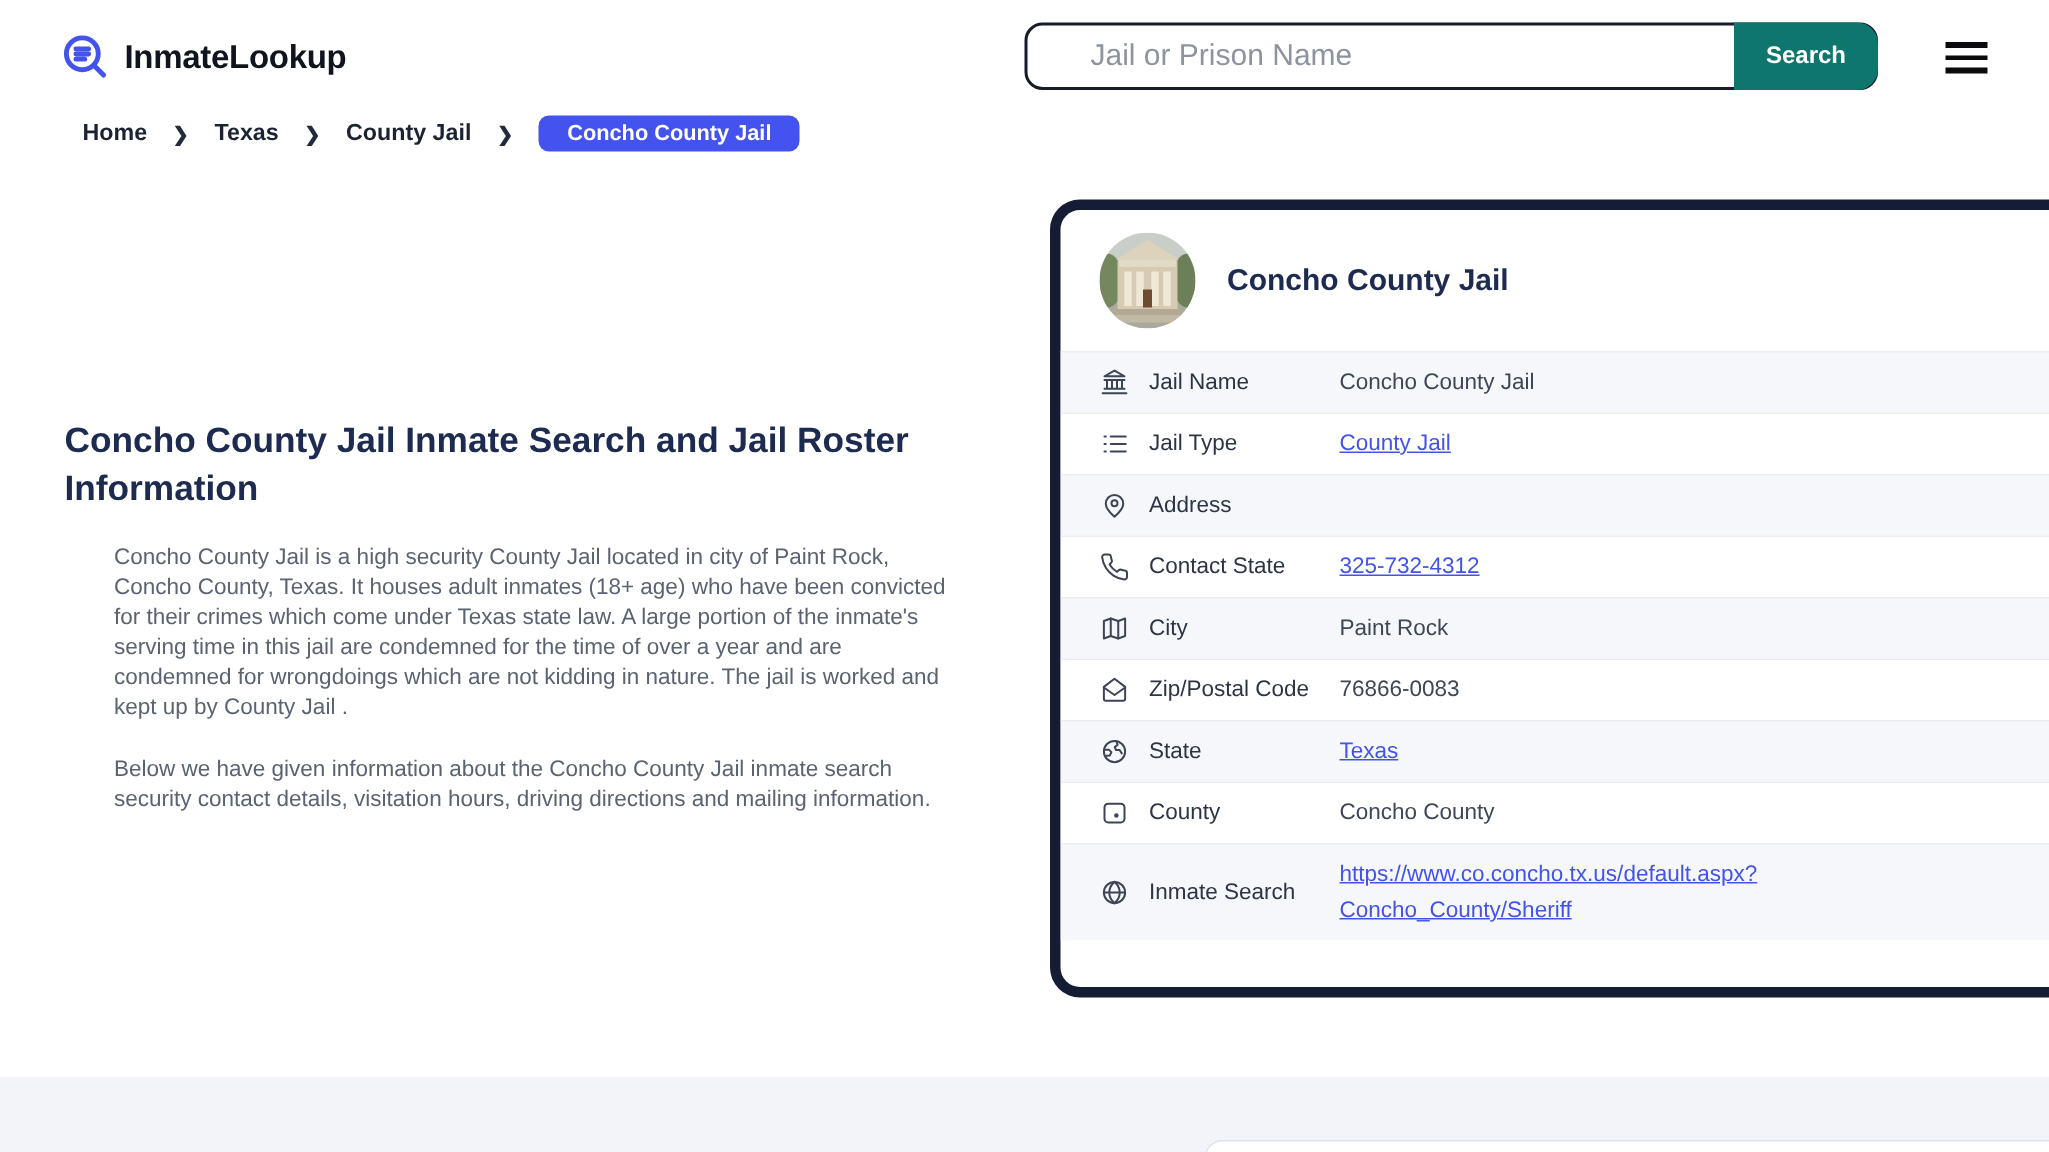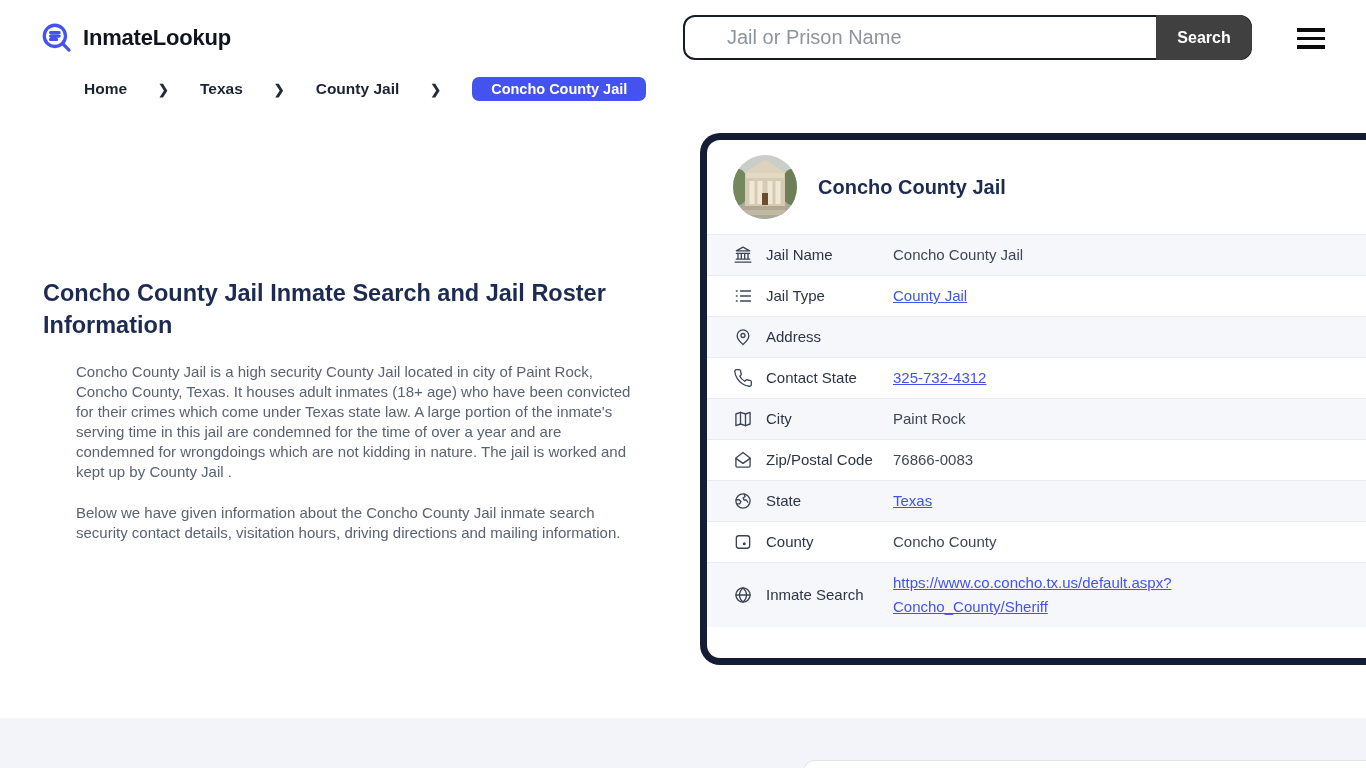--- a/index.html
+++ b/index.html
@@ -11,30 +11,30 @@
   .logo { position:absolute; left:40px; top:21px; display:flex; align-items:center; gap:9px; }
   .logo-text { font-size:22px; font-weight:700; color:#10141f; letter-spacing:-0.2px; }
 
   .searchbar { position:absolute; left:683px; top:15px; width:569px; height:45px; }
   .searchbar input { position:absolute; left:0; top:0; width:100%; height:45px;
       border:2px solid #171c2b; border-radius:12px; padding:0 110px 0 42px; font-size:20px;
       color:#2a2f3c; outline:none; background:#fff; font-family:"Liberation Sans",sans-serif; }
   .searchbar input::placeholder { color:#8d939f; }
   .searchbar .mag { position:absolute; left:13px; top:12px; pointer-events:none; }
   .search-btn { position:absolute; right:0; top:0; width:96px; height:45px; border:none;
-      background:#404040; color:#fff; font-size:16px; font-weight:700;
+      background:#0f766e; color:#fff; font-size:16px; font-weight:700;
       border-radius:0 14px 14px 0; cursor:pointer; font-family:"Liberation Sans",sans-serif; }
 
   .hamburger { position:absolute; left:1297px; top:28px; width:28px; cursor:pointer; }
   .hamburger span { display:block; width:28px; height:3.5px; background:#0b0b0e; margin-bottom:5px; }
   .hamburger span:last-child { margin-bottom:0; }
 
   
   .breadcrumb { position:absolute; left:55px; top:77px; display:flex; align-items:center;
-      gap:31px; font-size:15.5px; font-weight:600; color:#1b2333;margin-left:29px; }
+      gap:17px; font-size:15.5px; font-weight:600; color:#1b2333; }
   .crumb { color:#1b2333; text-decoration:none; cursor:pointer; }
   .crumb-sep { font-size:13px; font-weight:700; color:#232a3a; }
   .crumb-badge { background:#4453f0; color:#fff; font-size:14.5px; font-weight:700;
       padding:4px 19px; border-radius:7px; }
 
   
   .article { position:absolute; left:43px; top:277px; width:594px; }
   .article h1 { font-size:23.5px; line-height:32px; font-weight:700; color:#1d2b50; }
   .article p { margin-top:21px; font-size:15px; line-height:20px; color:#5b6272;margin-left:33px; }
 

